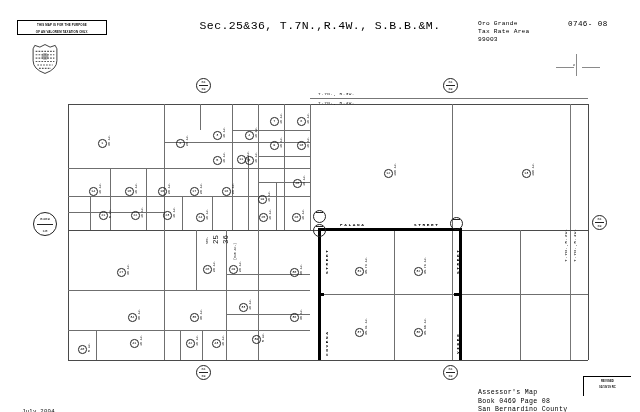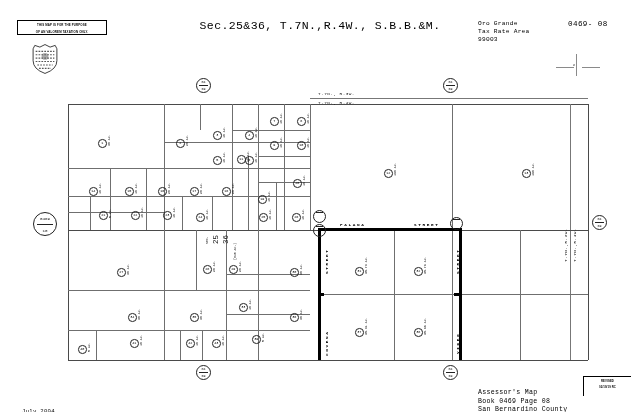--- a/index.html
+++ b/index.html
@@ -100,21 +100,21 @@
     <circle cx="20" cy="17" r="4" fill="#666" opacity=".55"></circle>
   </svg>
 
   <div class="sheet-title">Sec.25&amp;36, T.7N.,R.4W., S.B.B.&amp;M.</div>
 
   <div class="tra-block">
     <div>Oro Grande</div>
     <div>Tax Rate Area</div>
     <div>99003</div>
   </div>
-  <div class="book-page">0469- 08</div>
+  <div class="book-page">0746- 08</div>
 
   <div class="ln h tr" style="left:556px;top:55px;width:18px;"></div>
   <div class="ln h tr" style="left:582px;top:55px;width:18px;"></div>
   <div class="ln v tr" style="left:576px;top:42px;height:22px;"></div>
   <div class="northmark" style="left:573px;top:54px;">N</div>
 
   <div class="ln h" style="left:68px;top:92px;width:520px;"></div>
   <div class="ln h" style="left:68px;top:348px;width:520px;"></div>
   <div class="ln v" style="left:68px;top:92px;height:256px;"></div>
   <div class="ln v" style="left:588px;top:92px;height:256px;"></div>

